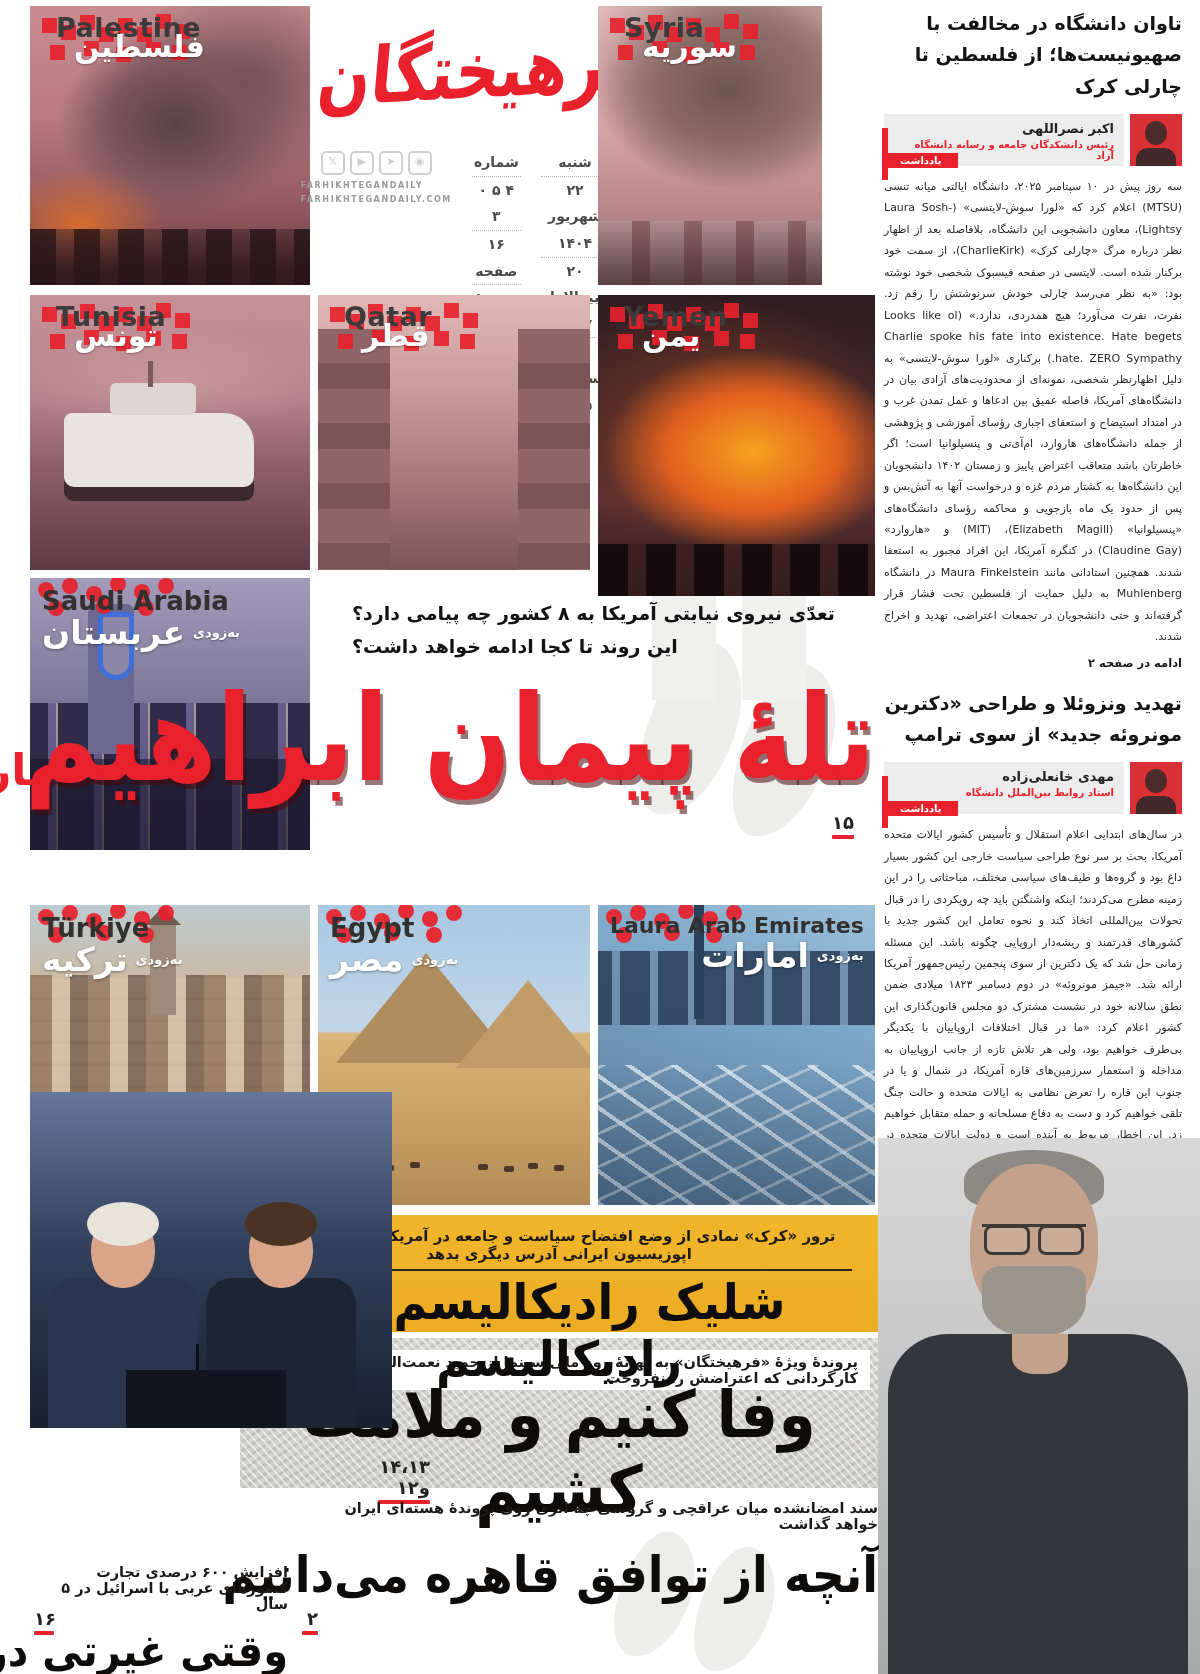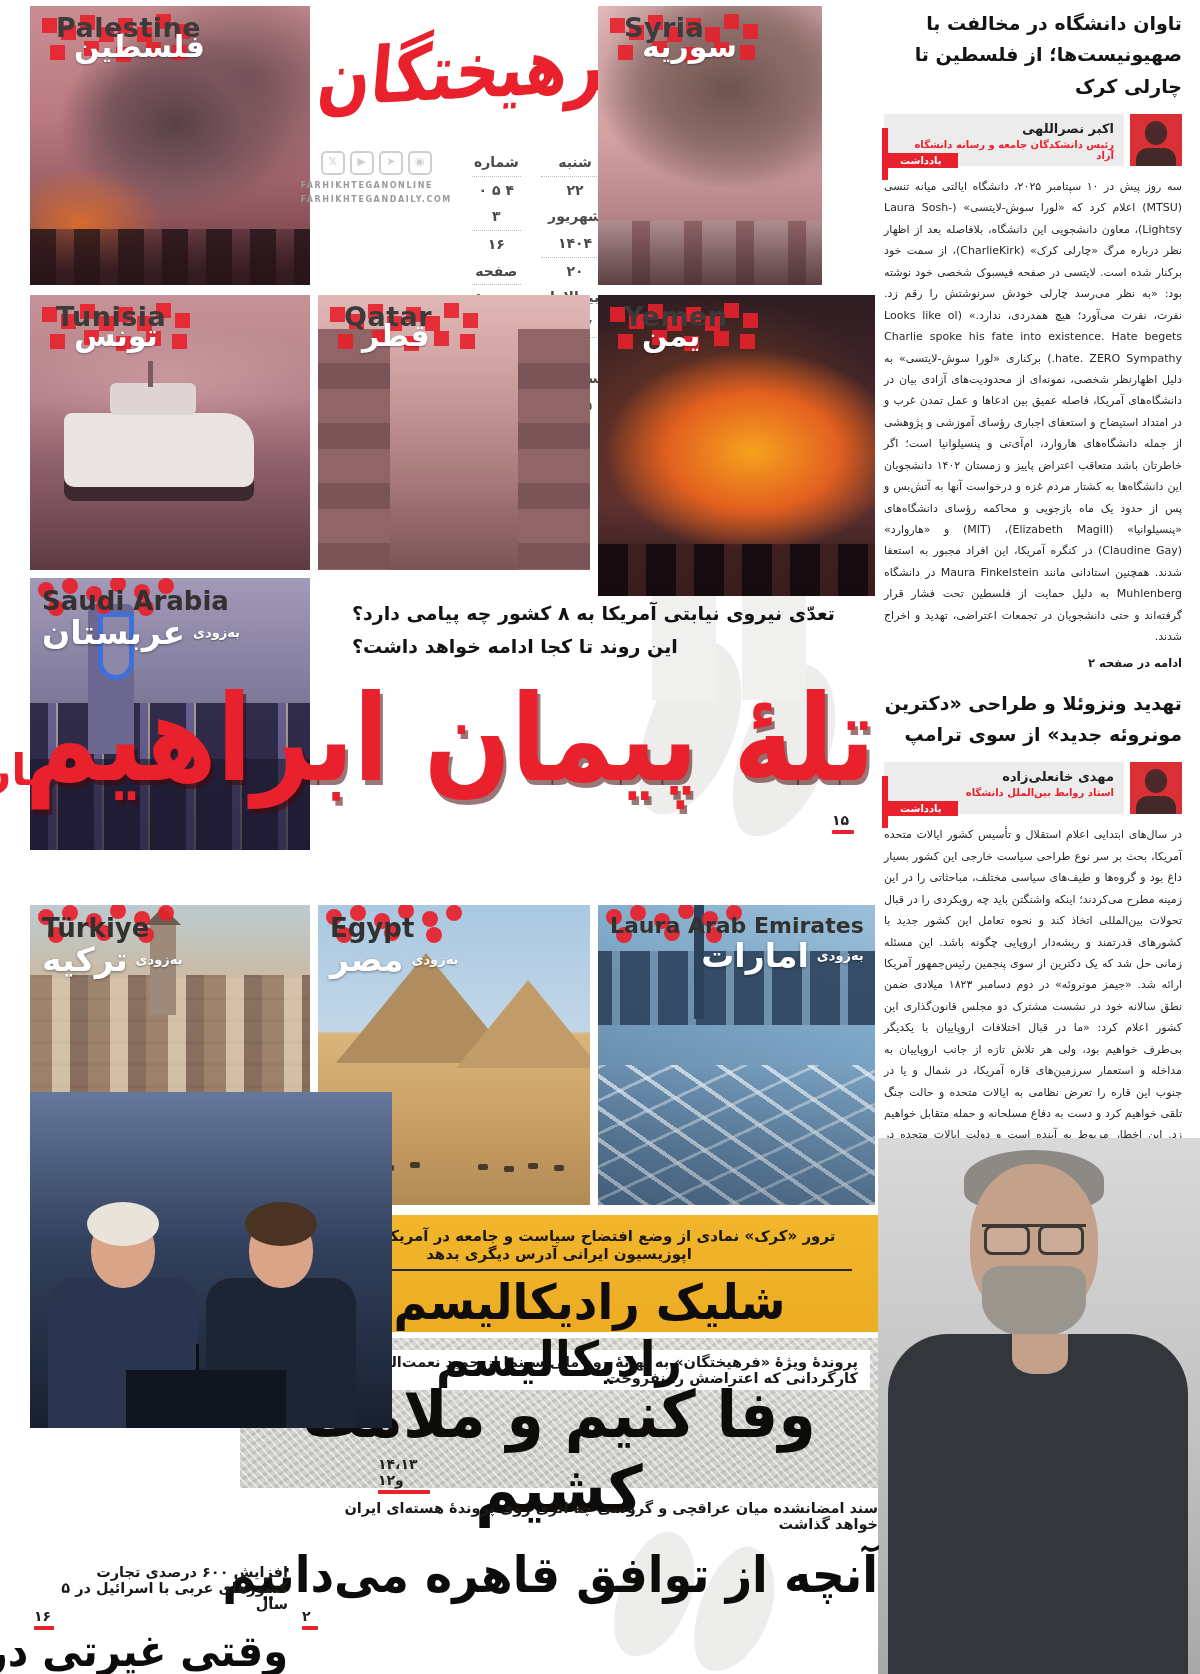--- a/index.html
+++ b/index.html
@@ -108,21 +108,21 @@
   .meta .rl{font-size:10px;font-weight:bold;color:#e8212c;margin-top:3px;}
   .tagchip{position:absolute;left:0;top:-9px;background:#e8212c;color:#fff;font-size:10px;font-weight:bold;padding:2px 16px;margin-top:48px;}
   .lbrk{position:absolute;left:-2px;top:14px;width:6px;height:52px;background:#e8212c;}
   .art .bd{font-size:11px;line-height:1.95;text-align:justify;color:#2a2727;}
   .art .cont{margin-top:8px;font-size:11.5px;font-weight:bold;color:#1c1a1a;}
   
   .wmbar{background:#f0f0ef;}
   #kickers{left:352px;top:590px;width:520px;text-align:left;direction:rtl;font-weight:bold;font-size:19px;line-height:1.75;color:#141212;z-index:5;margin-top:7px;}
   #main-headline{left:30px;top:668px;width:845px;text-align:center;direction:rtl;font-size:102px;font-weight:bold;color:#e8212c;z-index:6;
     text-shadow:3px 4px 0 rgba(70,8,10,.55);transform:scaleY(1.18);transform-origin:top center;letter-spacing:-2px;white-space:nowrap;}
-  .pgmark{position:absolute;font-size:14px;font-weight:bold;color:#222;text-align:left;z-index:7;}
+  .pgmark{position:absolute;font-size:18px;font-weight:bold;color:#222;text-align:right;z-index:7;}
   .pgmark::after{content:"";display:block;margin-top:2px;height:4px;background:#e8212c;border-radius:1px;}
   #edgefrag{left:-14px;top:744px;width:70px;font-size:44px;font-weight:bold;color:#e8212c;z-index:4;overflow:hidden;white-space:nowrap;}
   
   .qwm{position:absolute;background:#ededec;border-radius:46% 54% 60% 40%/55% 45% 55% 45%;transform:rotate(18deg);z-index:0;}
   
   #trumpphoto{left:30px;top:1092px;width:362px;height:336px;z-index:6;background:linear-gradient(180deg,#65779b 0%,#32415d 45%,#18202f 100%);overflow:hidden;}
   .man{position:absolute;bottom:0;}
   .man .hd{width:64px;height:74px;border-radius:48%;background:#d9a487;position:relative;margin:0 auto;}
   .man .hr{position:absolute;left:-4px;top:-12px;width:72px;height:44px;border-radius:50%;}
   .man .bd2{width:150px;height:150px;background:#232c3d;border-radius:26px 26px 0 0;margin:-10px auto 0;}
@@ -191,21 +191,21 @@
       </div>
       <div class="vbar"></div>
       <div id="mh-web">
         <div class="socials">
           <div class="sic">◉</div>
           <div class="sic">➤</div>
           <div class="sic">▶</div>
           <div class="sic">𝕏</div>
         </div>
         <div class="urls">
-          <div>FARHIKHTEGANONLINE</div>
+          <div>FARHIKHTEGANDAILY</div>
           <div>FARHIKHTEGANDAILY.COM</div>
         </div>
       </div>
     </div>
   </div>
 
   <div class="photo ph-syria" style="left:598px;top:6px;width:224px;height:279px;">
     <div class="lab">
       <span class="pixbg"></span>
       <span class="en">Syria</span>

